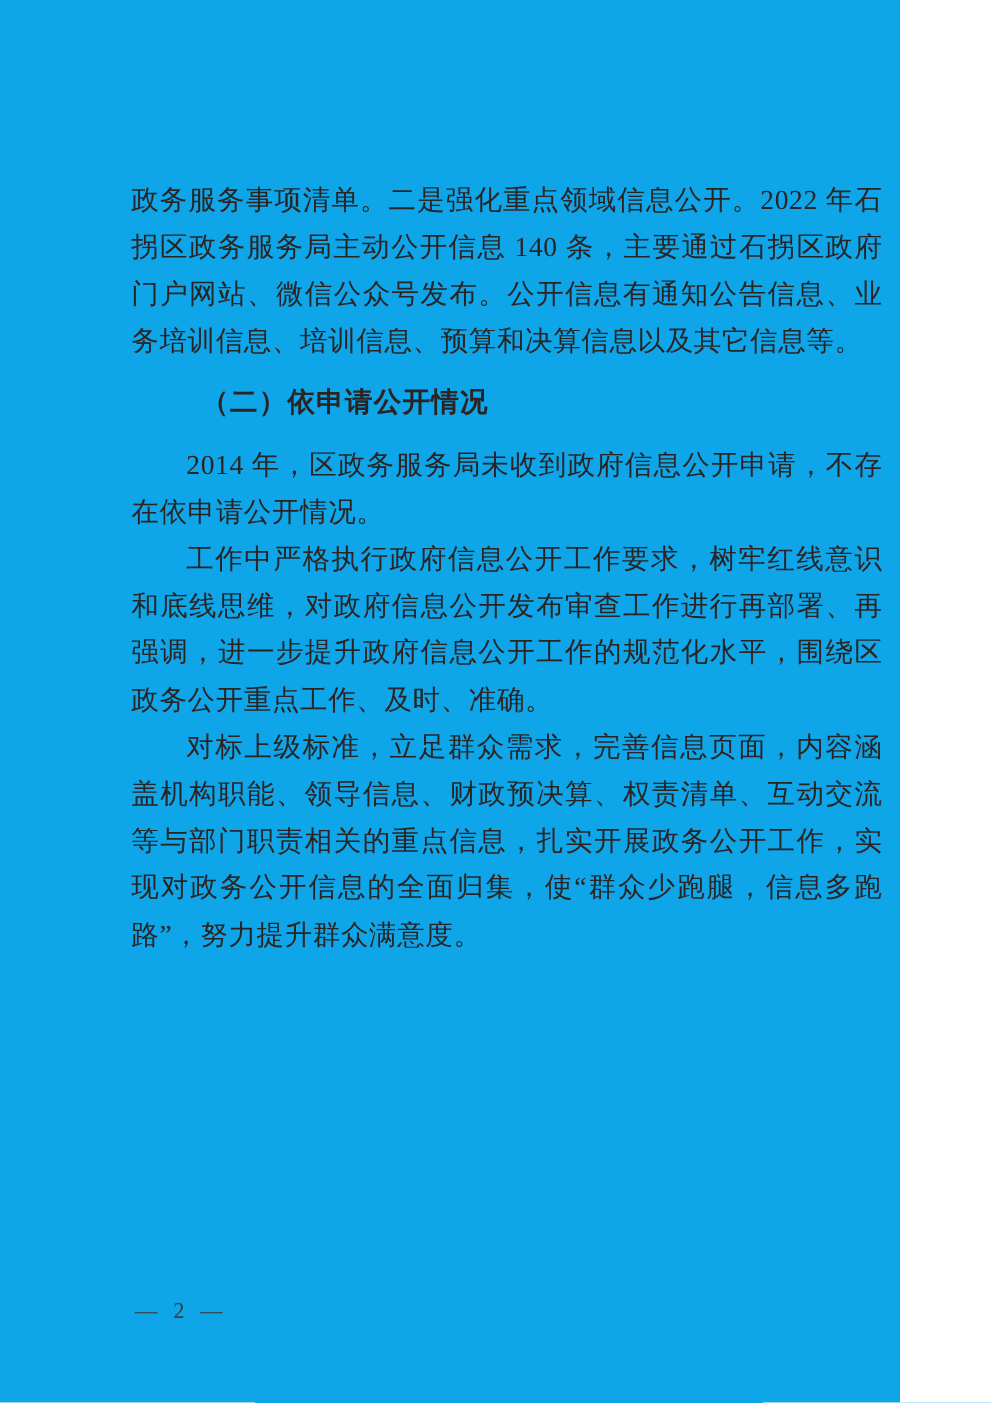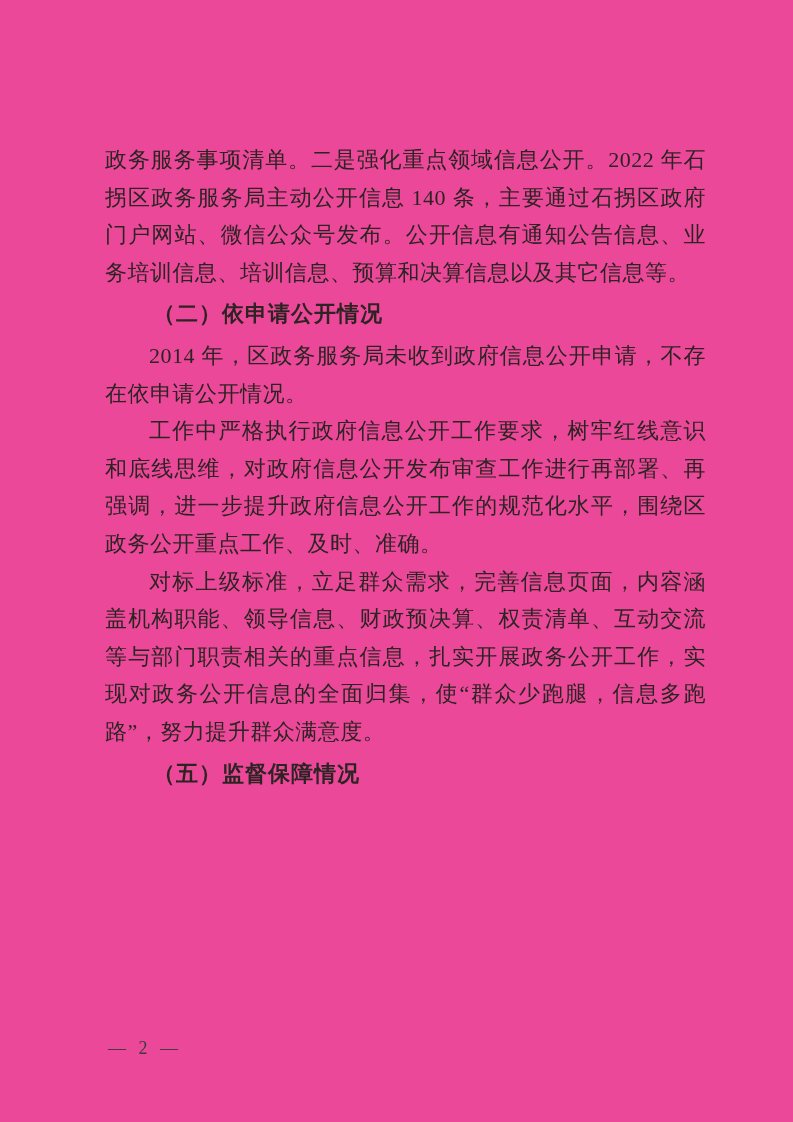--- a/index.html
+++ b/index.html
@@ -2,23 +2,23 @@
 <html><head>
 <meta charset="utf-8">
 <style>
   html, body {
     margin: 0;
     padding: 0;
     background: #ffffff;
   }
   .page {
     position: relative;
-    width: 793px;
+    width: 720px;
     height: 1122px;
-    background: #ec4899;
+    background: #0ea5e9;
     overflow: hidden;
     font-family: "Liberation Serif", "DejaVu Serif", serif;
   }
   .text-block {
     position: absolute;
     left: 105px;
     top: 141px;
     width: 601px;
     color: #2b2422;
     font-size: 22px;
@@ -28,21 +28,21 @@
     letter-spacing: 0.5px;
   }
   .body-para {
     margin: 0;
     text-indent: 2em;
   }
   .body-para.no-indent {
     text-indent: 0;
   }
   .section-heading {
-    margin: 4px;
+    margin: 12px;
     font-size: 22px;
     font-weight: 600;
     text-indent: 2em;
     text-align: left;
     letter-spacing: 1px;
   }
   .page-footer {
     position: absolute;
     left: 108px;
     top: 1038px;
@@ -64,20 +64,19 @@
     <h3 class="section-heading">（二）依申请公开情况</h3>
 
     <p class="body-para">2014 年，区政务服务局未收到政府信息公开申请，不存在依申请公开情况。</p>
 
 
     <p class="body-para">工作中严格执行政府信息公开工作要求，树牢红线意识和底线思维，对政府信息公开发布审查工作进行再部署、再强调，进一步提升政府信息公开工作的规范化水平，围绕区政务公开重点工作、及时、准确。</p>
 
 
     <p class="body-para">对标上级标准，立足群众需求，完善信息页面，内容涵盖机构职能、领导信息、财政预决算、权责清单、互动交流等与部门职责相关的重点信息，扎实开展政务公开工作，实现对政务公开信息的全面归集，使“群众少跑腿，信息多跑路”，努力提升群众满意度。</p>
 
-    <h3 class="section-heading">（五）监督保障情况</h3>
 
 
   </div>
 
   <div class="page-footer">— 2 —</div>
 
 </div>
 
 </body></html>

